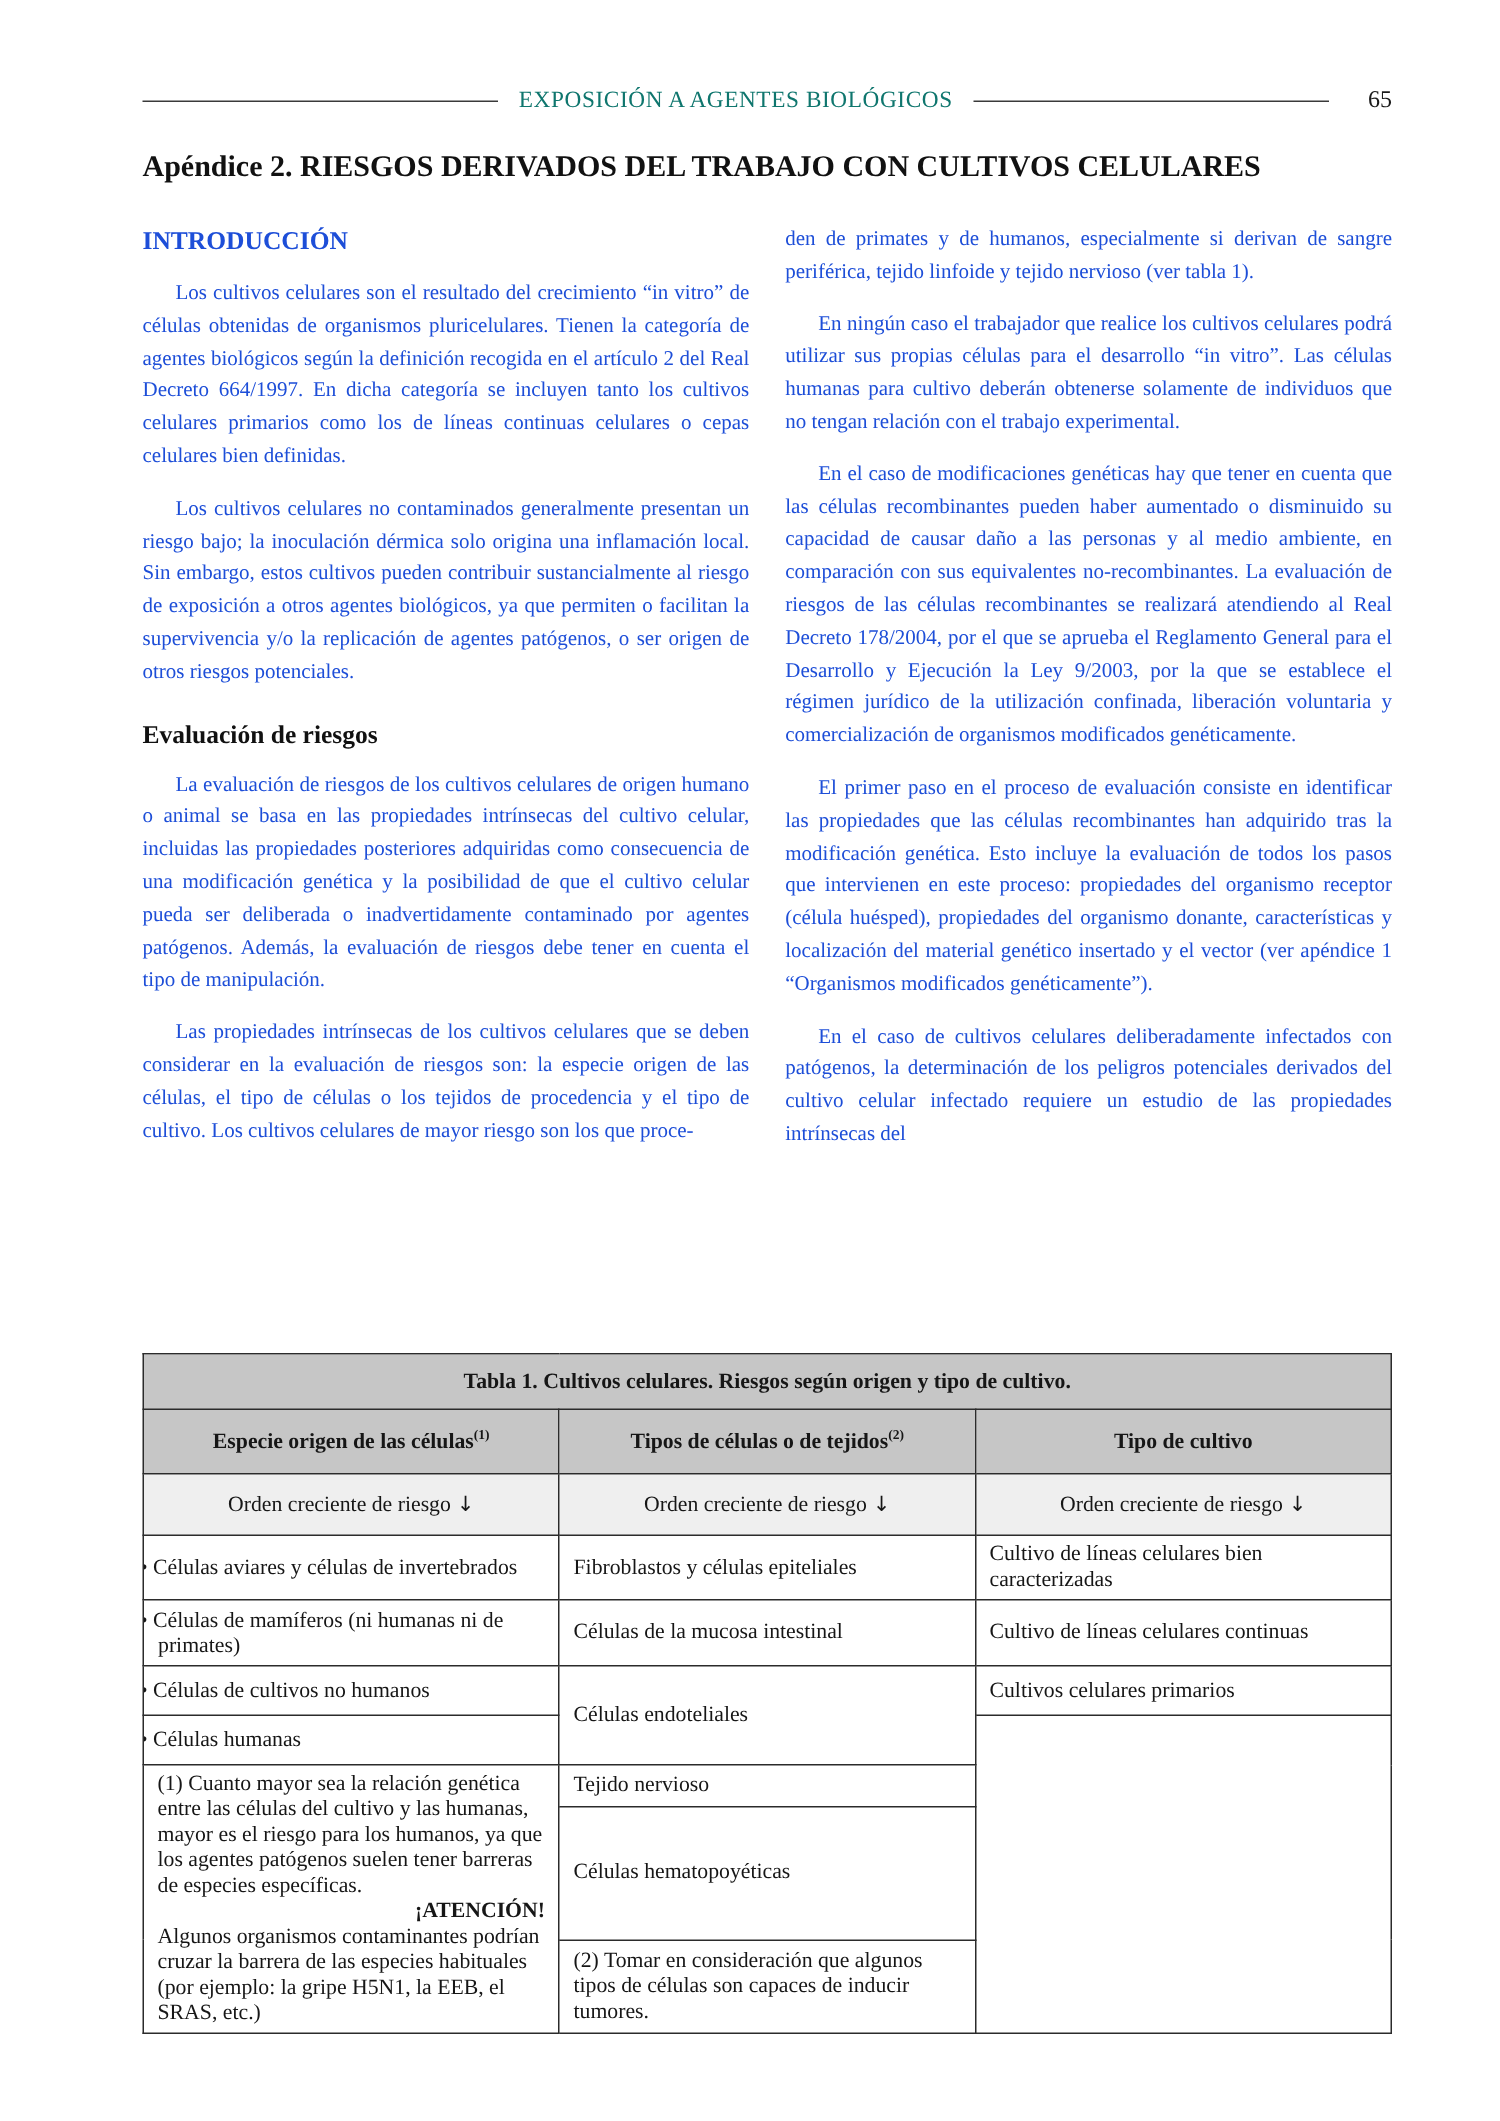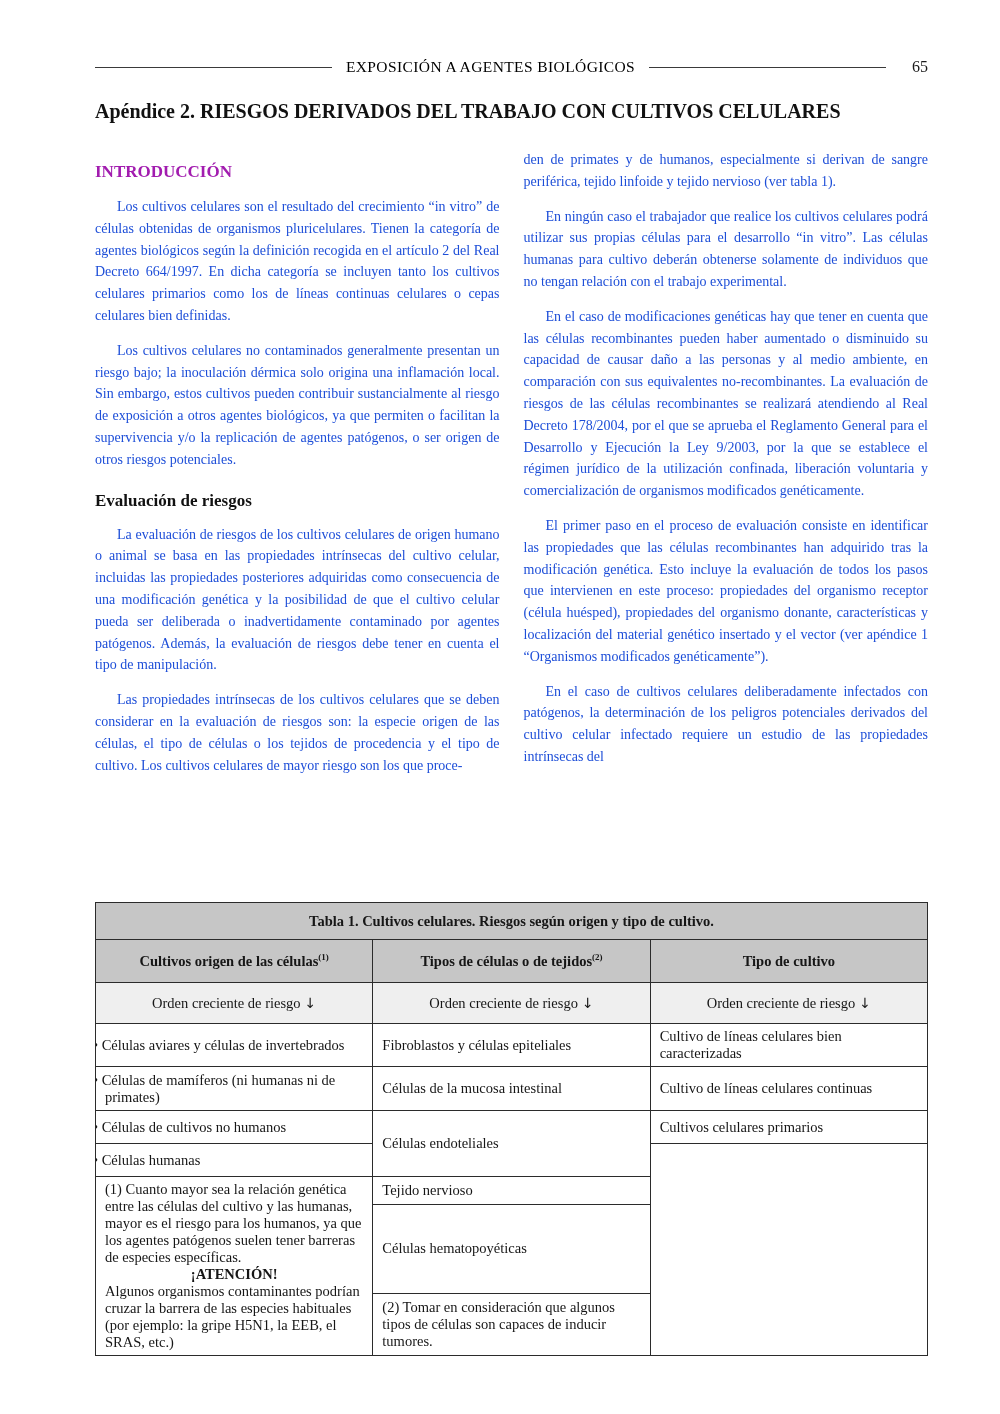--- a/index.html
+++ b/index.html
@@ -20,21 +20,21 @@
     align-items: center;
     height: 22px;
     margin-bottom: 14px;
   }
   .rule { flex: 1; height: 0; border-top: 1.4px solid #3a3a3a; }
   .running-title {
     font-size: 15.5px;
     letter-spacing: 0.4px;
     white-space: nowrap;
     padding: 0 14px;
-    color: #000000;
+    color: #0f766e;
   }
   .page-number {
     font-size: 16px;
     margin-left: 20px;
     min-width: 22px;
     text-align: right;
     color: #1b1b1b;
   }
   
   .appendix-title {
@@ -57,22 +57,22 @@
     line-height: 21.8px;
     text-align: justify;
     text-indent: 22px;
     margin: 0 0 13px 0;
     color: #1d4ed8;
   }
   .col p:first-child { margin-top: 0; }
   h2.section {
     font-size: 17px;
     font-weight: bold;
-    margin: 13px 0 14px 0;
-    color: #a21caf;
+    margin: 2px 0 14px 0;
+    color: #1d4ed8;
   }
   h3.subsection {
     font-size: 17px;
     font-weight: bold;
     margin: 20px 0 13px 0;
     color: #111;
   }
   
   table.risk-table {
     width: 833px;
@@ -111,21 +111,21 @@
   }
   .arrow { font-family: "DejaVu Sans", sans-serif; font-size: 14px; margin-left: 4px; }
   sup { font-size: 9px; line-height: 0; }
   td.bullet-cell { padding-left: 22px; text-indent: -12px; }
   td.note-cell {
     font-size: 13px;
     line-height: 15.6px;
     vertical-align: middle;
     padding: 4px 8px;
   }
-  .attention { text-align: center; font-weight: bold; }
+  .attention { text-align: right; font-weight: bold; }
   .c-r1 { height: 38px; }
   .c-r2 { height: 44px; margin-left: 30px; }
   .c-r3 { height: 33px; }
   .c-r4 { height: 33px; }
   .c-r5 { height: 27px; }
   .c-r6 { height: 86px; }
   .c-r7 { height: 41px; }
 </style>
 </head>
 <body>
@@ -158,21 +158,21 @@
       <p>En el caso de cultivos celulares deliberadamente infectados con patógenos, la determinación de los peligros potenciales derivados del cultivo celular infectado requiere un estudio de las propiedades intrínsecas del</p>
     </div>
   </div>
 
   <table class="risk-table">
     <tbody>
       <tr>
         <td class="tbl-title" colspan="3">Tabla 1. Cultivos celulares. Riesgos según origen y tipo de cultivo.</td>
       </tr>
       <tr class="hdr">
-        <td><span>Cultivos origen de las células</span><sup>(1)</sup></td>
+        <td><span>Especie origen de las células</span><sup>(1)</sup></td>
         <td><span>Tipos de células o de tejidos</span><sup>(2)</sup></td>
         <td><span>Tipo de cultivo</span></td>
       </tr>
       <tr class="subhdr">
         <td><span>Orden creciente de riesgo</span><span class="arrow">↓</span></td>
         <td><span>Orden creciente de riesgo</span><span class="arrow">↓</span></td>
         <td><span>Orden creciente de riesgo</span><span class="arrow">↓</span></td>
       </tr>
       <tr class="c-r1">
         <td class="bullet-cell">• Células aviares y células de invertebrados</td>

